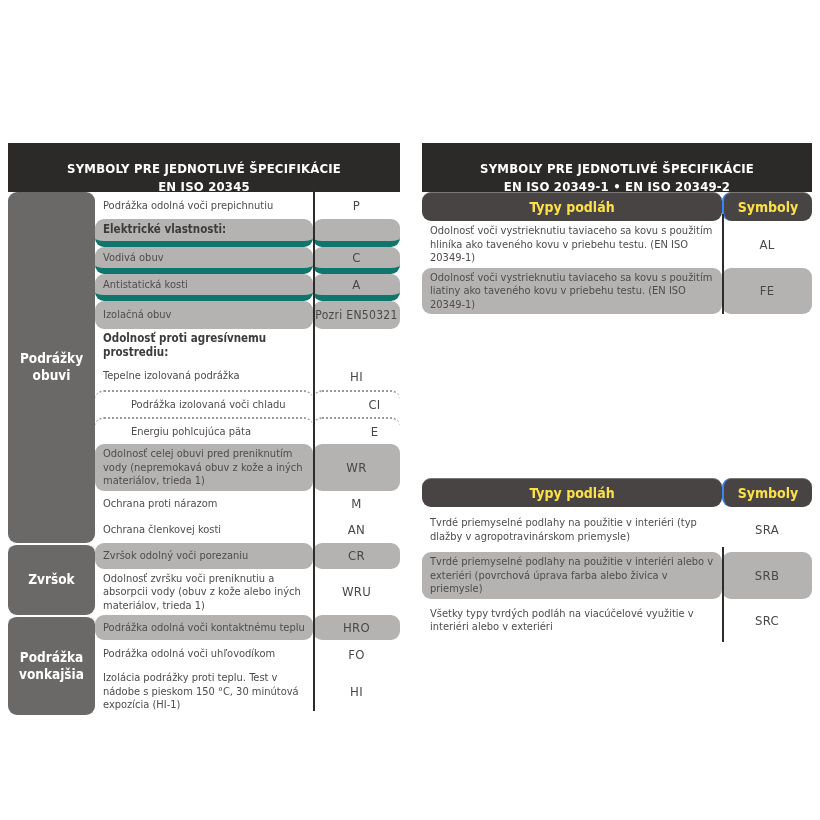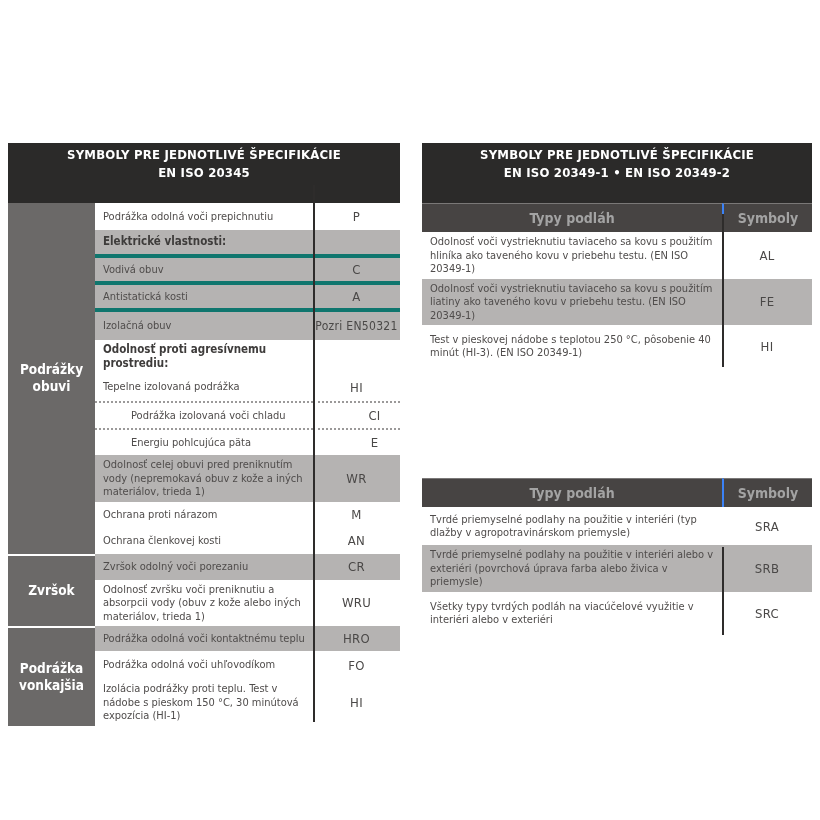--- a/index.html
+++ b/index.html
@@ -17,31 +17,31 @@
   .tbl-spec  { left: 422px; top: 143px; width: 390px; }
   .tbl-slip  { left: 422px; top: 478px; width: 390px; }
 
   .thead {
     background: #2b2a29;
     color: #ffffff;
     text-align: center;
     font-weight: bold;
     letter-spacing: 0.2px;
   }
-  .thead.two-line { height: 60px; padding-top: 3px; box-sizing: border-box; }
+  .thead.two-line { height: 49px; padding-top: 17px; box-sizing: border-box; }
   .thead.two-line div { font-size: 13px; line-height: 18px; }
   .thead.one-line { height: 40px; line-height: 40px; font-size: 13.5px; }
 
   table { width: 100%; border-collapse: separate; border-spacing: 0; table-layout: fixed; }
-  td { padding: 0; vertical-align: middle; }
+  td { padding: 0; vertical-align: middle; border-radius: 9px; }
 
   
   tr.sub td {
     background: #474443;
-    color: #a3a3a3;
+    color: #fde047;
     font-weight: bold;
     font-size: 14px;
     text-align: center;
     height: 28px;
     border-top: 1px solid #7a7877;
   }
   tr.sub td.symcol { border-left: 2px solid #3b82f6; }
 
   td.lbl {
     font-size: 11px;
@@ -54,21 +54,21 @@
     font-size: 13px;
     color: #4a4847;
     text-align: center;
     letter-spacing: 0.3px;
   }
   td.sym.small { font-size: 12px; }
 
   tr.gray td.lbl, tr.gray td.sym { background: #b5b3b2; }
   tr.white td.lbl, tr.white td.sym { background: #ffffff; }
   tr.section td.lbl { font-weight: bold; color: #3e3c3b; font-size: 11.5px; }
-  tr.gap-b td { border-bottom: 4px solid #0f766e; }
+  tr.gap-b td { border-bottom: 6px solid #0f766e; }
   tr.dotted td { border-top: 2px dotted #9b9999; padding-left: 36px; }
 
   td.group {
     background: #6b6968;
     color: #ffffff;
     font-weight: bold;
     font-size: 13.5px;
     line-height: 17px;
     text-align: center;
     padding: 12px 6px;
@@ -189,41 +189,37 @@
           <td class="symcol">Symboly</td>
         </tr>
         <tr class="white" style="height:45px">
           <td class="lbl">Odolnosť voči vystrieknutiu taviaceho sa kovu s použitím hliníka ako taveného kovu v priebehu testu. (EN ISO 20349-1)</td>
           <td class="sym">AL</td>
         </tr>
         <tr class="gray" style="height:45px">
           <td class="lbl">Odolnosť voči vystrieknutiu taviaceho sa kovu s použitím liatiny ako taveného kovu v priebehu testu. (EN ISO 20349-1)</td>
           <td class="sym">FE</td>
         </tr>
-        <tr class="white" style="height:42px">
-          <td class="lbl">Test v pieskovej nádobe s teplotou 250 °C, pôsobenie 40 minút (HI-3). (EN ISO 20349-1)</td>
-          <td class="sym">HI</td>
-        </tr>
       </tbody>
     </table>
     <div class="vline"></div>
   </div>
 
   <div class="tbl tbl-slip">
     <table>
       <colgroup>
           <col style="width:300px">
           <col style="width:90px">
         </colgroup>
       <tbody>
         <tr class="sub">
           <td>Typy podláh</td>
           <td class="symcol">Symboly</td>
         </tr>
-        <tr class="white" style="height:38px">
+        <tr class="white" style="height:45px">
           <td class="lbl">Tvrdé priemyselné podlahy na použitie v interiéri (typ dlažby v agropotravinárskom priemysle)</td>
           <td class="sym">SRA</td>
         </tr>
         <tr class="gray" style="height:42px">
           <td class="lbl">Tvrdé priemyselné podlahy na použitie v interiéri alebo v exteriéri (povrchová úprava farba alebo živica v priemysle)</td>
           <td class="sym">SRB</td>
         </tr>
         <tr class="white" style="height:43px">
           <td class="lbl">Všetky typy tvrdých podláh na viacúčelové využitie v interiéri alebo v exteriéri</td>
           <td class="sym">SRC</td>

